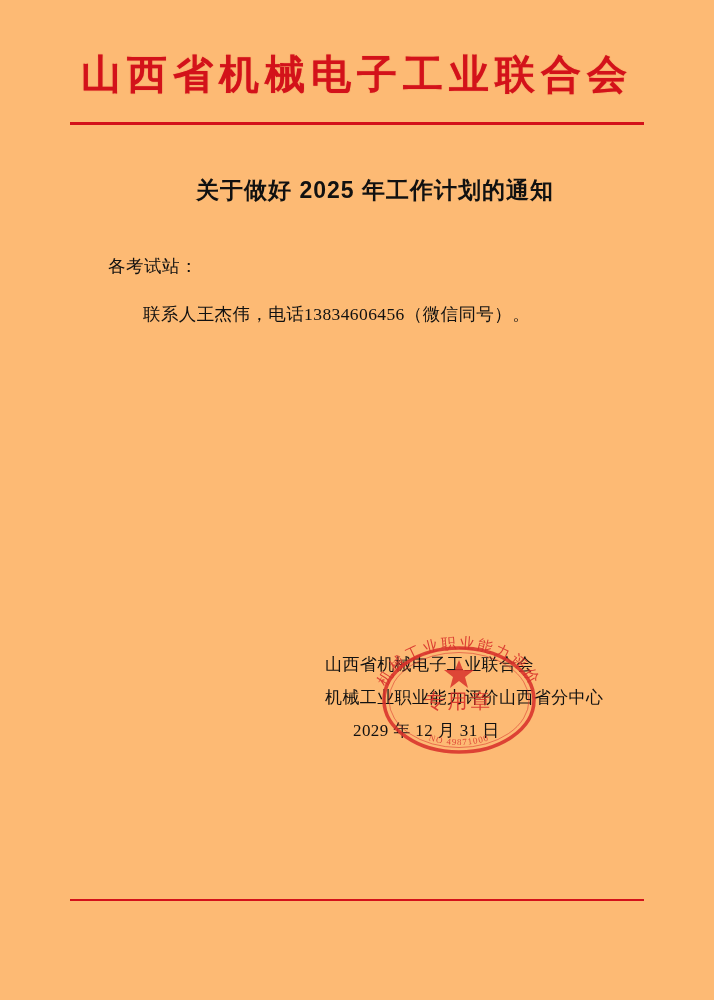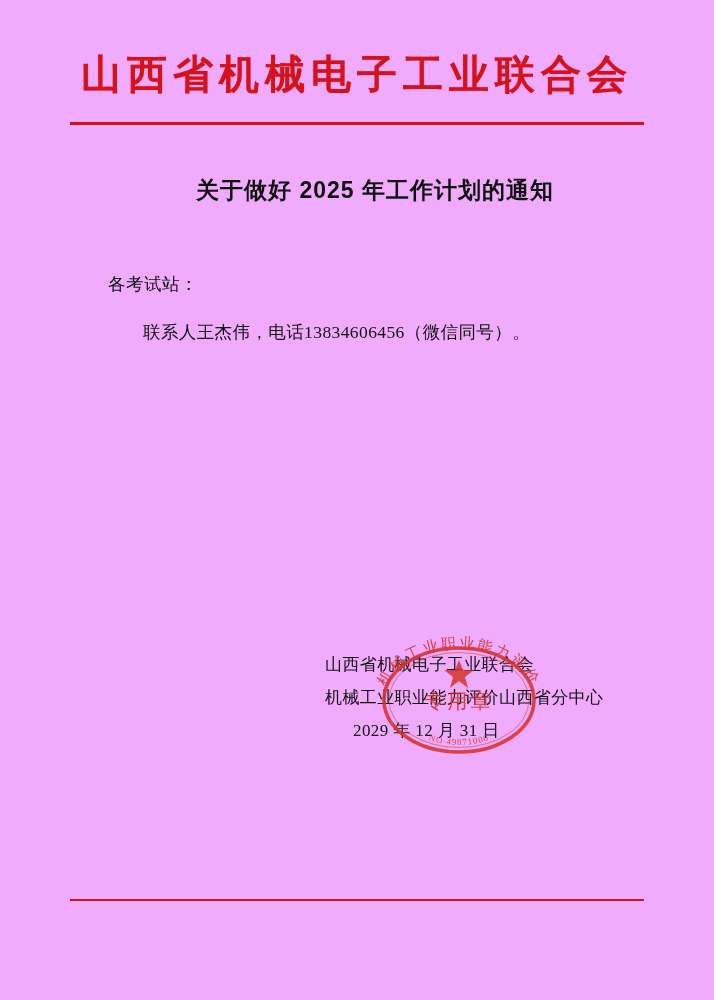--- a/index.html
+++ b/index.html
@@ -12,21 +12,21 @@
     height: 1000px;
     position: relative;
     font-family: "Liberation Serif", "DejaVu Serif", serif;
     color: #111111;
     overflow: hidden;
   }
 
   .page {
     position: absolute;
     inset: 0;
-    background: #f0abfc;
+    background: #fdba74;
   }
 
   
   .letterhead {
     position: absolute;
     top: 52px;
     left: 0;
     right: 0;
     text-align: center;
   }
@@ -68,21 +68,21 @@
     font-weight: bold;
     letter-spacing: 1px;
     color: #111;
     font-family: "Liberation Sans", "DejaVu Sans", sans-serif;
     margin-left: 36px;
   }
 
   
   .body-block {
     position: absolute;
-    top: 268px;
+    top: 250px;
     left: 108px;
     width: 500px;
   }
   .salutation {
     font-size: 17.5px;
     line-height: 1.9;
     letter-spacing: 0.5px;
   }
   .para {
     font-size: 17.5px;

